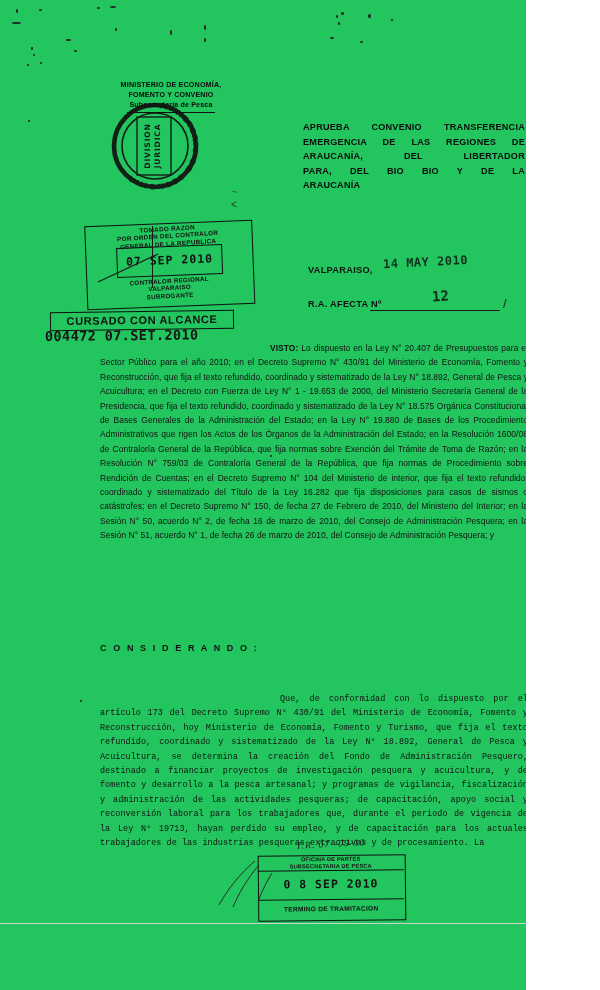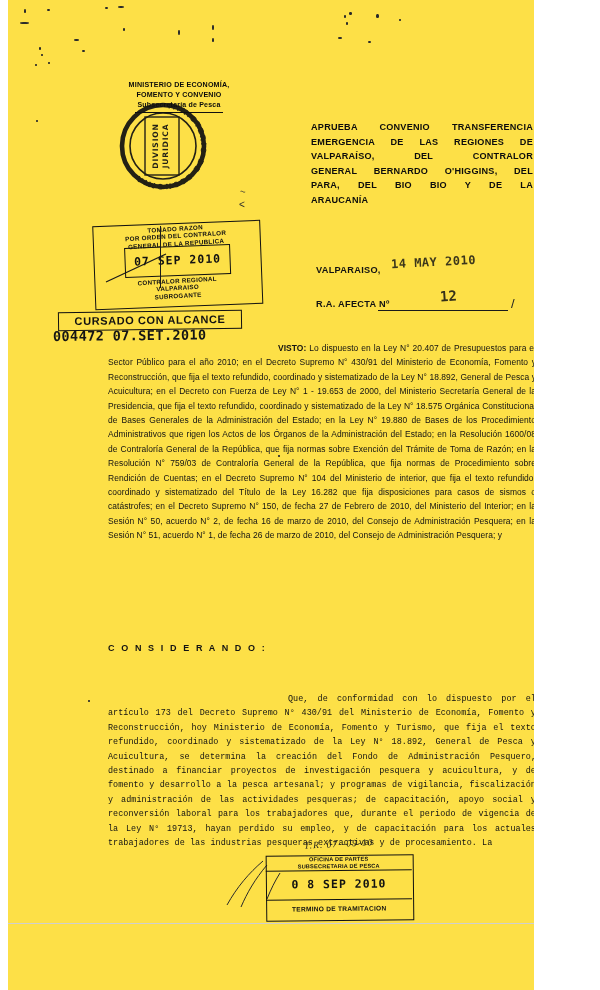--- a/index.html
+++ b/index.html
@@ -9,22 +9,21 @@
   }
   body {
     font-family: "Liberation Sans", sans-serif;
     color: #121212;
   }
   #page {
     position: relative;
     width: 526px;
     height: 990px;
     overflow: hidden;
-    background: #fde047;
-    margin-left: 8px;
+    background: #22c55e;
   }
 
   
   .abs { position: absolute; }
   .nosel { user-select: none; }
 
   
   #ministry-header {
     left: 96px;
     top: 80px;
@@ -386,22 +385,21 @@
       <g transform="rotate(-90 49 49)">
         <text x="49" y="44" text-anchor="middle" font-family="DejaVu Sans, sans-serif" font-size="7.6" font-weight="bold" fill="#111" letter-spacing="0.8">DIVISION</text>
         <text x="49" y="54" text-anchor="middle" font-family="DejaVu Sans, sans-serif" font-size="7.6" font-weight="bold" fill="#111" letter-spacing="0.8">JURIDICA</text>
       </g>
     </svg>
   </div>
 
   <div class="abs nosel" id="title-block">
     <div>APRUEBA CONVENIO TRANSFERENCIA</div>
     <div>EMERGENCIA DE LAS REGIONES DE</div>
-    <div>VALPARAÍSO, DEL CONTRALOR</div>
-    <div>GENERAL BERNARDO O'HIGGINS, DEL</div>
+    <div>ARAUCANÍA, DEL LIBERTADOR</div>
     <div>PARA, DEL BIO BIO Y DE LA</div>
     <div class="lastline">ARAUCANÍA</div>
   </div>
 
   <div class="abs nosel" id="tilde-mark">~</div>
   <div class="abs nosel" id="caret-mark">&lt;</div>
   <div class="abs nosel" id="right-tick">'</div>
 
   <div class="abs nosel" id="contraloria-stamp">
     <div class="outer"></div>

